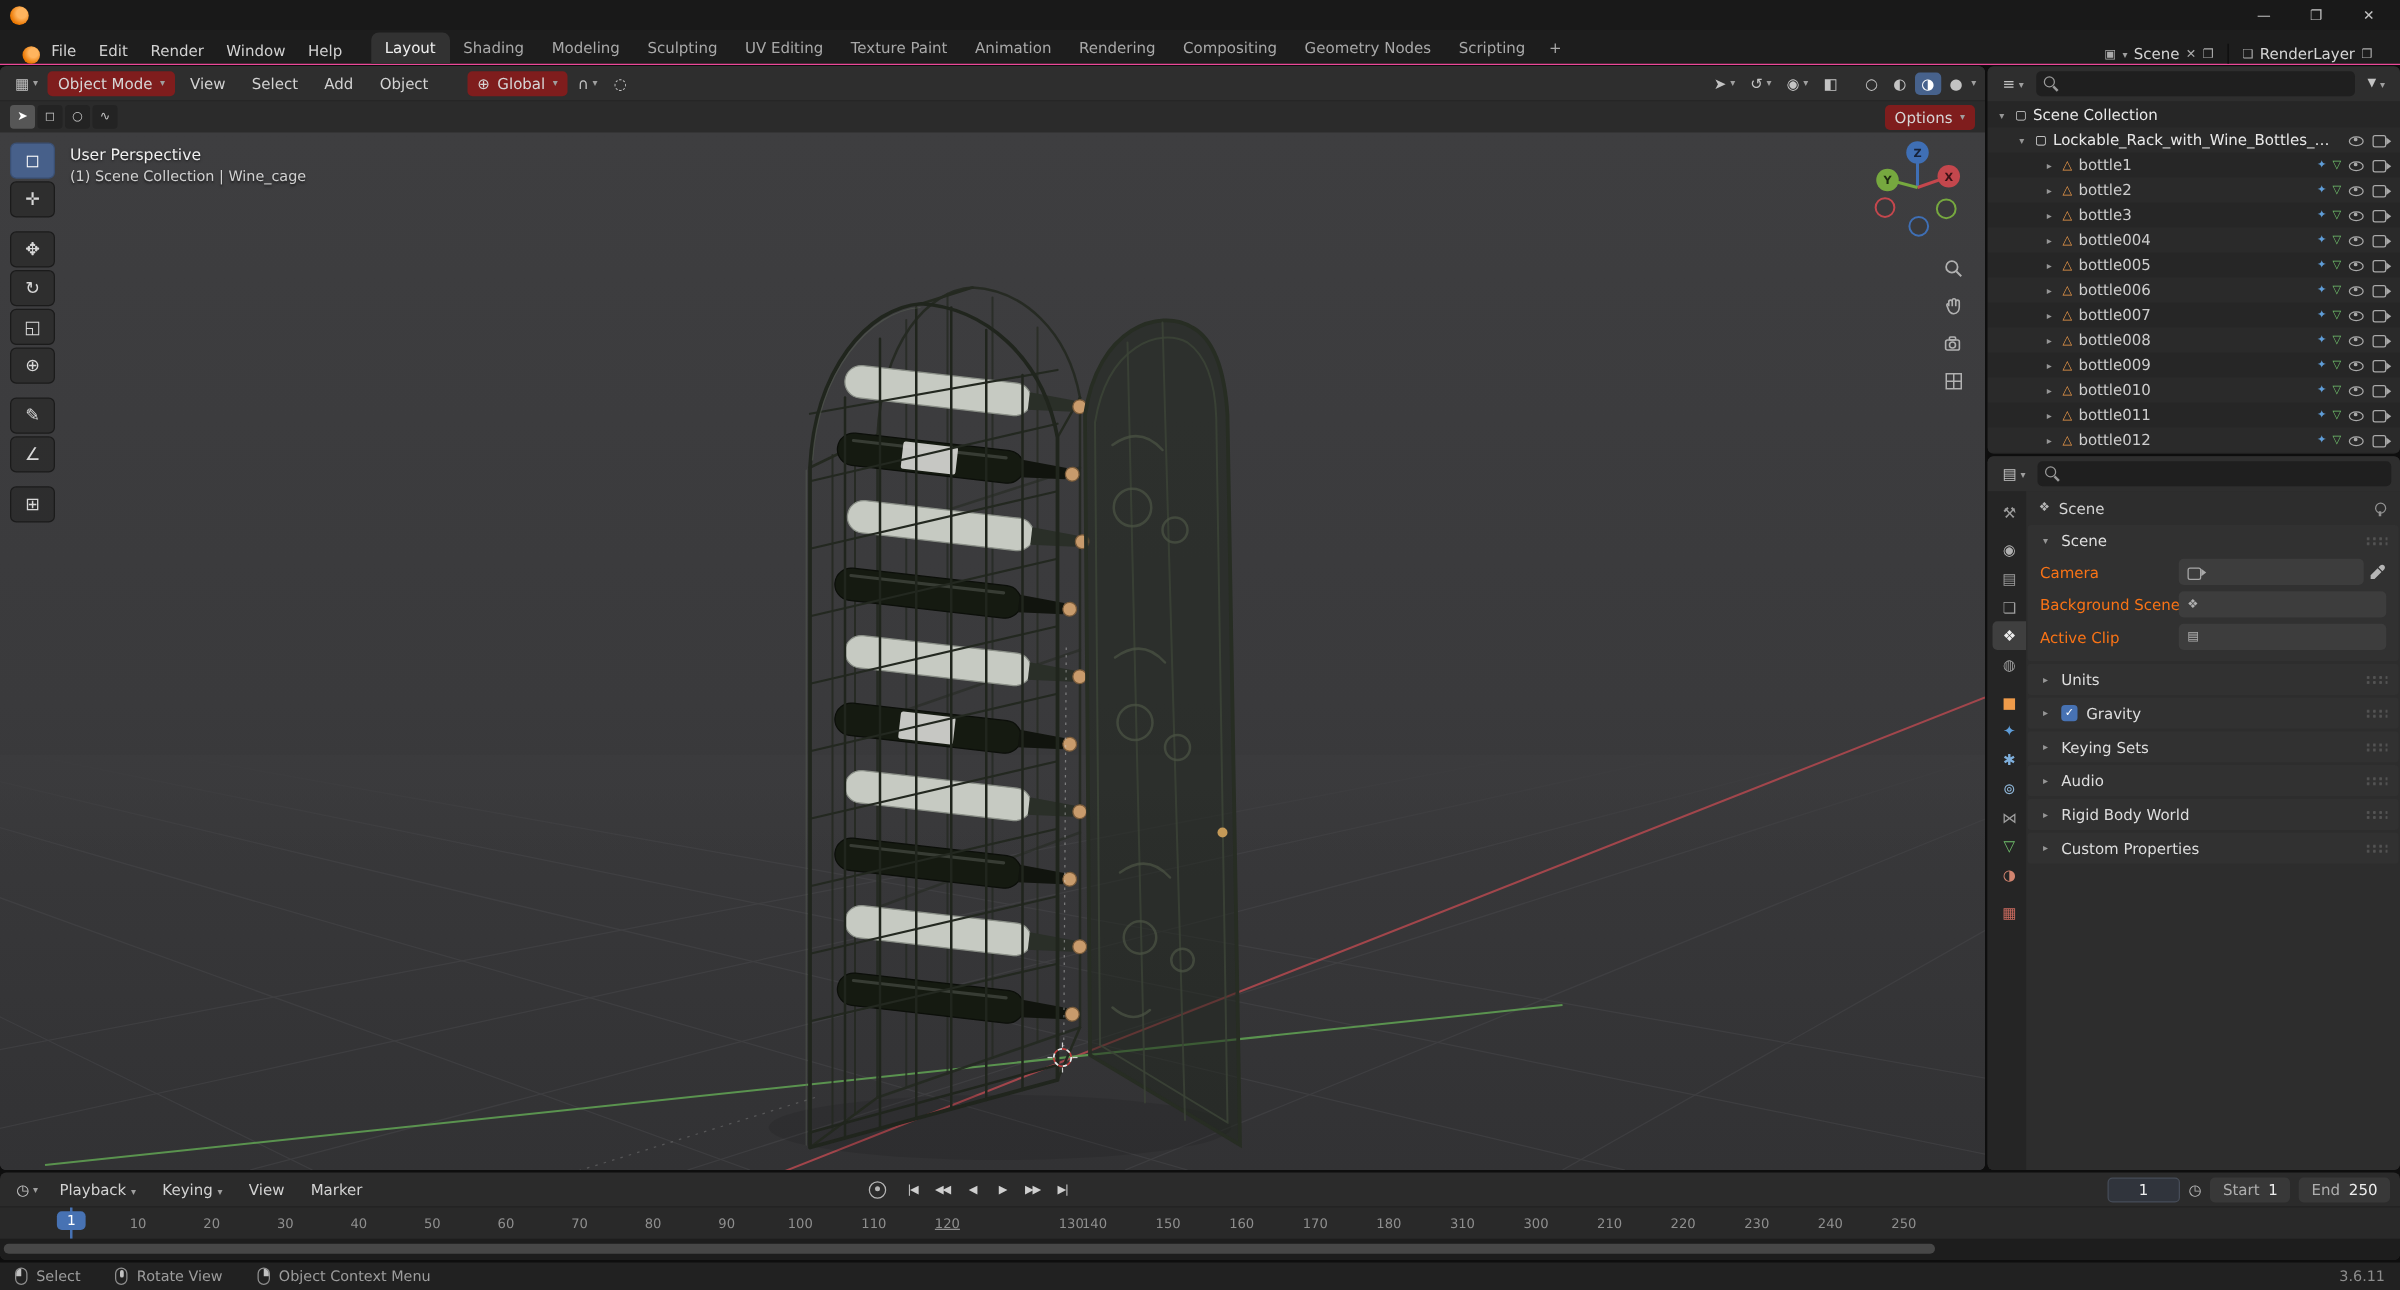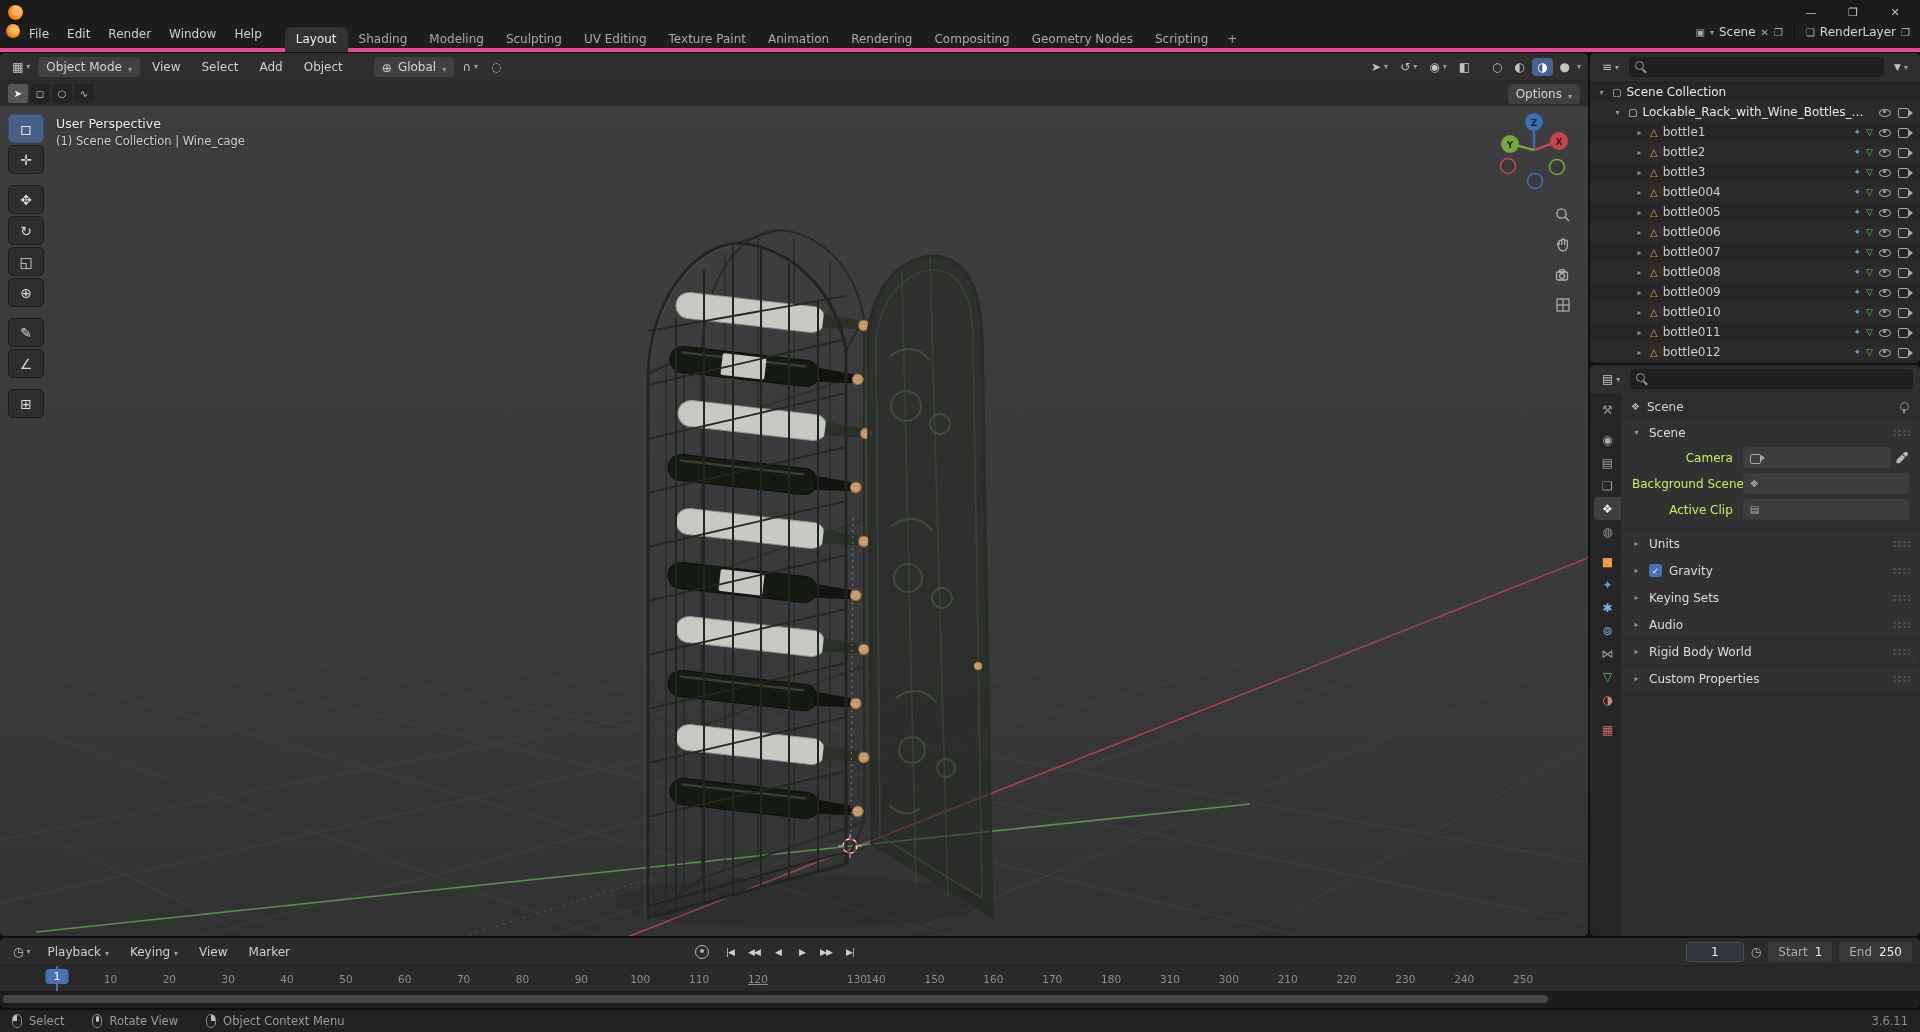--- a/index.html
+++ b/index.html
@@ -8,38 +8,38 @@
        font-family:"DejaVu Sans",sans-serif;font-size:12px;overflow:hidden;user-select:none}
 
   
   .titlebar{position:absolute;left:0;top:0;right:0;height:24px;background:#191919;display:flex;align-items:center;padding:0 8px;gap:8px}
   .blender-logo{width:15px;height:15px;border-radius:50%;background:radial-gradient(circle at 62% 38%,#ffb45e 0 30%,#ea7600 70%);flex:0 0 auto}
   .tb-title{font-size:11.5px;color:#b9b9b9;white-space:nowrap}
   .tb-spacer{flex:1}
   .win-btn{width:34px;height:24px;display:flex;align-items:center;justify-content:center;color:#c4c4c4;font-size:11px}
 
   
-  .topbar{position:absolute;left:0;top:24px;right:0;height:28px;background:#1d1d1d;display:flex;align-items:flex-start;padding:0 6px;border-bottom:4px solid #ec4899}
+  .topbar{position:absolute;left:0;top:24px;right:0;height:28px;background:#1d1d1d;display:flex;align-items:flex-end;padding:0 18px;border-bottom:1px solid #ec4899}
   .menu{padding:3px 9px;border-radius:4px;color:#d2d2d2;white-space:nowrap}
   .ws-wrap{display:flex;align-items:flex-end;margin-left:14px;height:28px}
   .ws-tab{padding:5px 11px 6px;color:#a9a9a9;font-size:12px;border-radius:6px 6px 0 0;white-space:nowrap}
   .ws-tab.active{background:#323232;color:#efefef}
   .ws-plus{padding:5px 8px 6px;color:#a9a9a9}
   .top-right{margin-left:auto;display:flex;align-items:center;gap:5px;padding-right:4px}
   .tiny-ic{font-size:10px;color:#ababab}
   .top-right .name{color:#d6d6d6}
   .vsep{width:1px;height:16px;background:#0c0c0c;margin:0 6px}
 
   
   .viewport{position:absolute;left:0;top:53px;width:1588px;height:883px;background:#3a3a3c;border-radius:5px;overflow:hidden}
   .right-col{position:absolute;right:0;top:53px;width:330px;height:883px;display:flex;flex-direction:column;gap:2px}
 
   
   .vp-header{height:27px;background:#2e2e2e;display:flex;align-items:center;gap:3px;padding:0 7px}
-  .dd{display:flex;align-items:flex-end;gap:6px;background:#404040;border-radius:4px;padding:3px 8px;color:#d6d6d6;white-space:nowrap}
+  .dd{display:flex;align-items:center;gap:6px;background:#7f1d1d;border-radius:4px;padding:3px 8px;color:#d6d6d6;white-space:nowrap}
   .caret{font-size:8px;color:#9f9f9f}
   .hbtn{display:flex;align-items:center;gap:3px;padding:3px 5px;border-radius:4px;color:#c3c3c3}
   .hbtn.active{background:#47628c;color:#fff}
   .vp-right{margin-left:auto;display:flex;align-items:center;gap:2px}
   .glyph{font-size:12px;line-height:1}
   .vp-tools-row{height:26px;background:#2b2b2b;display:flex;align-items:center;padding:0 8px;border-top:1px solid #262626}
   .selmode{width:20px;height:19px;display:flex;align-items:center;justify-content:center;border-radius:3px;color:#c6c6c6;font-size:10px;background:#232323;margin-right:2px}
   .selmode.active{background:#565656;color:#fff}
   .options-dd{margin-left:auto}
 
@@ -90,21 +90,21 @@
   .prop-content{flex:1;min-width:0;display:flex;flex-direction:column;background:#2d2d2d}
   .crumb{height:27px;display:flex;align-items:center;gap:7px;padding:0 10px;color:#d4d4d4}
   .pin{margin-left:auto;width:12px;height:12px;position:relative;opacity:.8}
   .pin::before{content:"";position:absolute;left:2px;top:1px;width:7px;height:7px;border:1.5px solid #ababab;border-radius:50%}
   .pin::after{content:"";position:absolute;left:5.4px;top:8px;width:1.6px;height:4px;background:#ababab}
   .panel{background:#313131;border-radius:3px;margin:0 1px 2px}
   .panel-h{height:25px;display:flex;align-items:center;gap:7px;padding:0 9px;color:#dedede}
   .grip{margin-left:auto;width:18px;height:8px;background-image:radial-gradient(circle,#6f6f6f 1px,transparent 1.3px);background-size:5px 4px;opacity:.55}
   .panel-bd{padding:2px 10px 9px}
   .frow{display:flex;align-items:center;margin-bottom:5px}
-  .flabel{width:40%;text-align:right;padding-right:10px;color:#bef264;white-space:nowrap}
+  .flabel{width:40%;text-align:left;padding-right:10px;color:#f97316;white-space:nowrap}
   .fwrap{flex:1;display:flex;align-items:center;gap:4px;min-width:0}
   .pfield{flex:1;height:21px;background:#3d3d3d;border-radius:4px;display:flex;align-items:center;gap:7px;padding:0 7px;color:#d8d8d8}
   .chk{width:13px;height:13px;background:#4772b3;border-radius:3px;color:#fff;font-size:9px;display:flex;align-items:center;justify-content:center;flex:0 0 auto}
 
   
   .timeline{position:absolute;left:0;top:938px;right:0;height:70px;background:#2b2b2b;border-radius:5px;overflow:hidden}
   .tl-header{height:27px;display:flex;align-items:center;gap:3px;padding:0 8px;position:relative}
   .transport{position:absolute;left:695px;display:flex;align-items:center;gap:2px}
   .tp{min-width:22px;height:20px;display:flex;align-items:center;justify-content:center;color:#cfcfcf;font-size:9px;border-radius:3px;letter-spacing:-1px}
   .autokey{width:14px;height:14px;border:1.5px solid #b5b5b5;border-radius:50%;position:relative;margin-right:8px}

